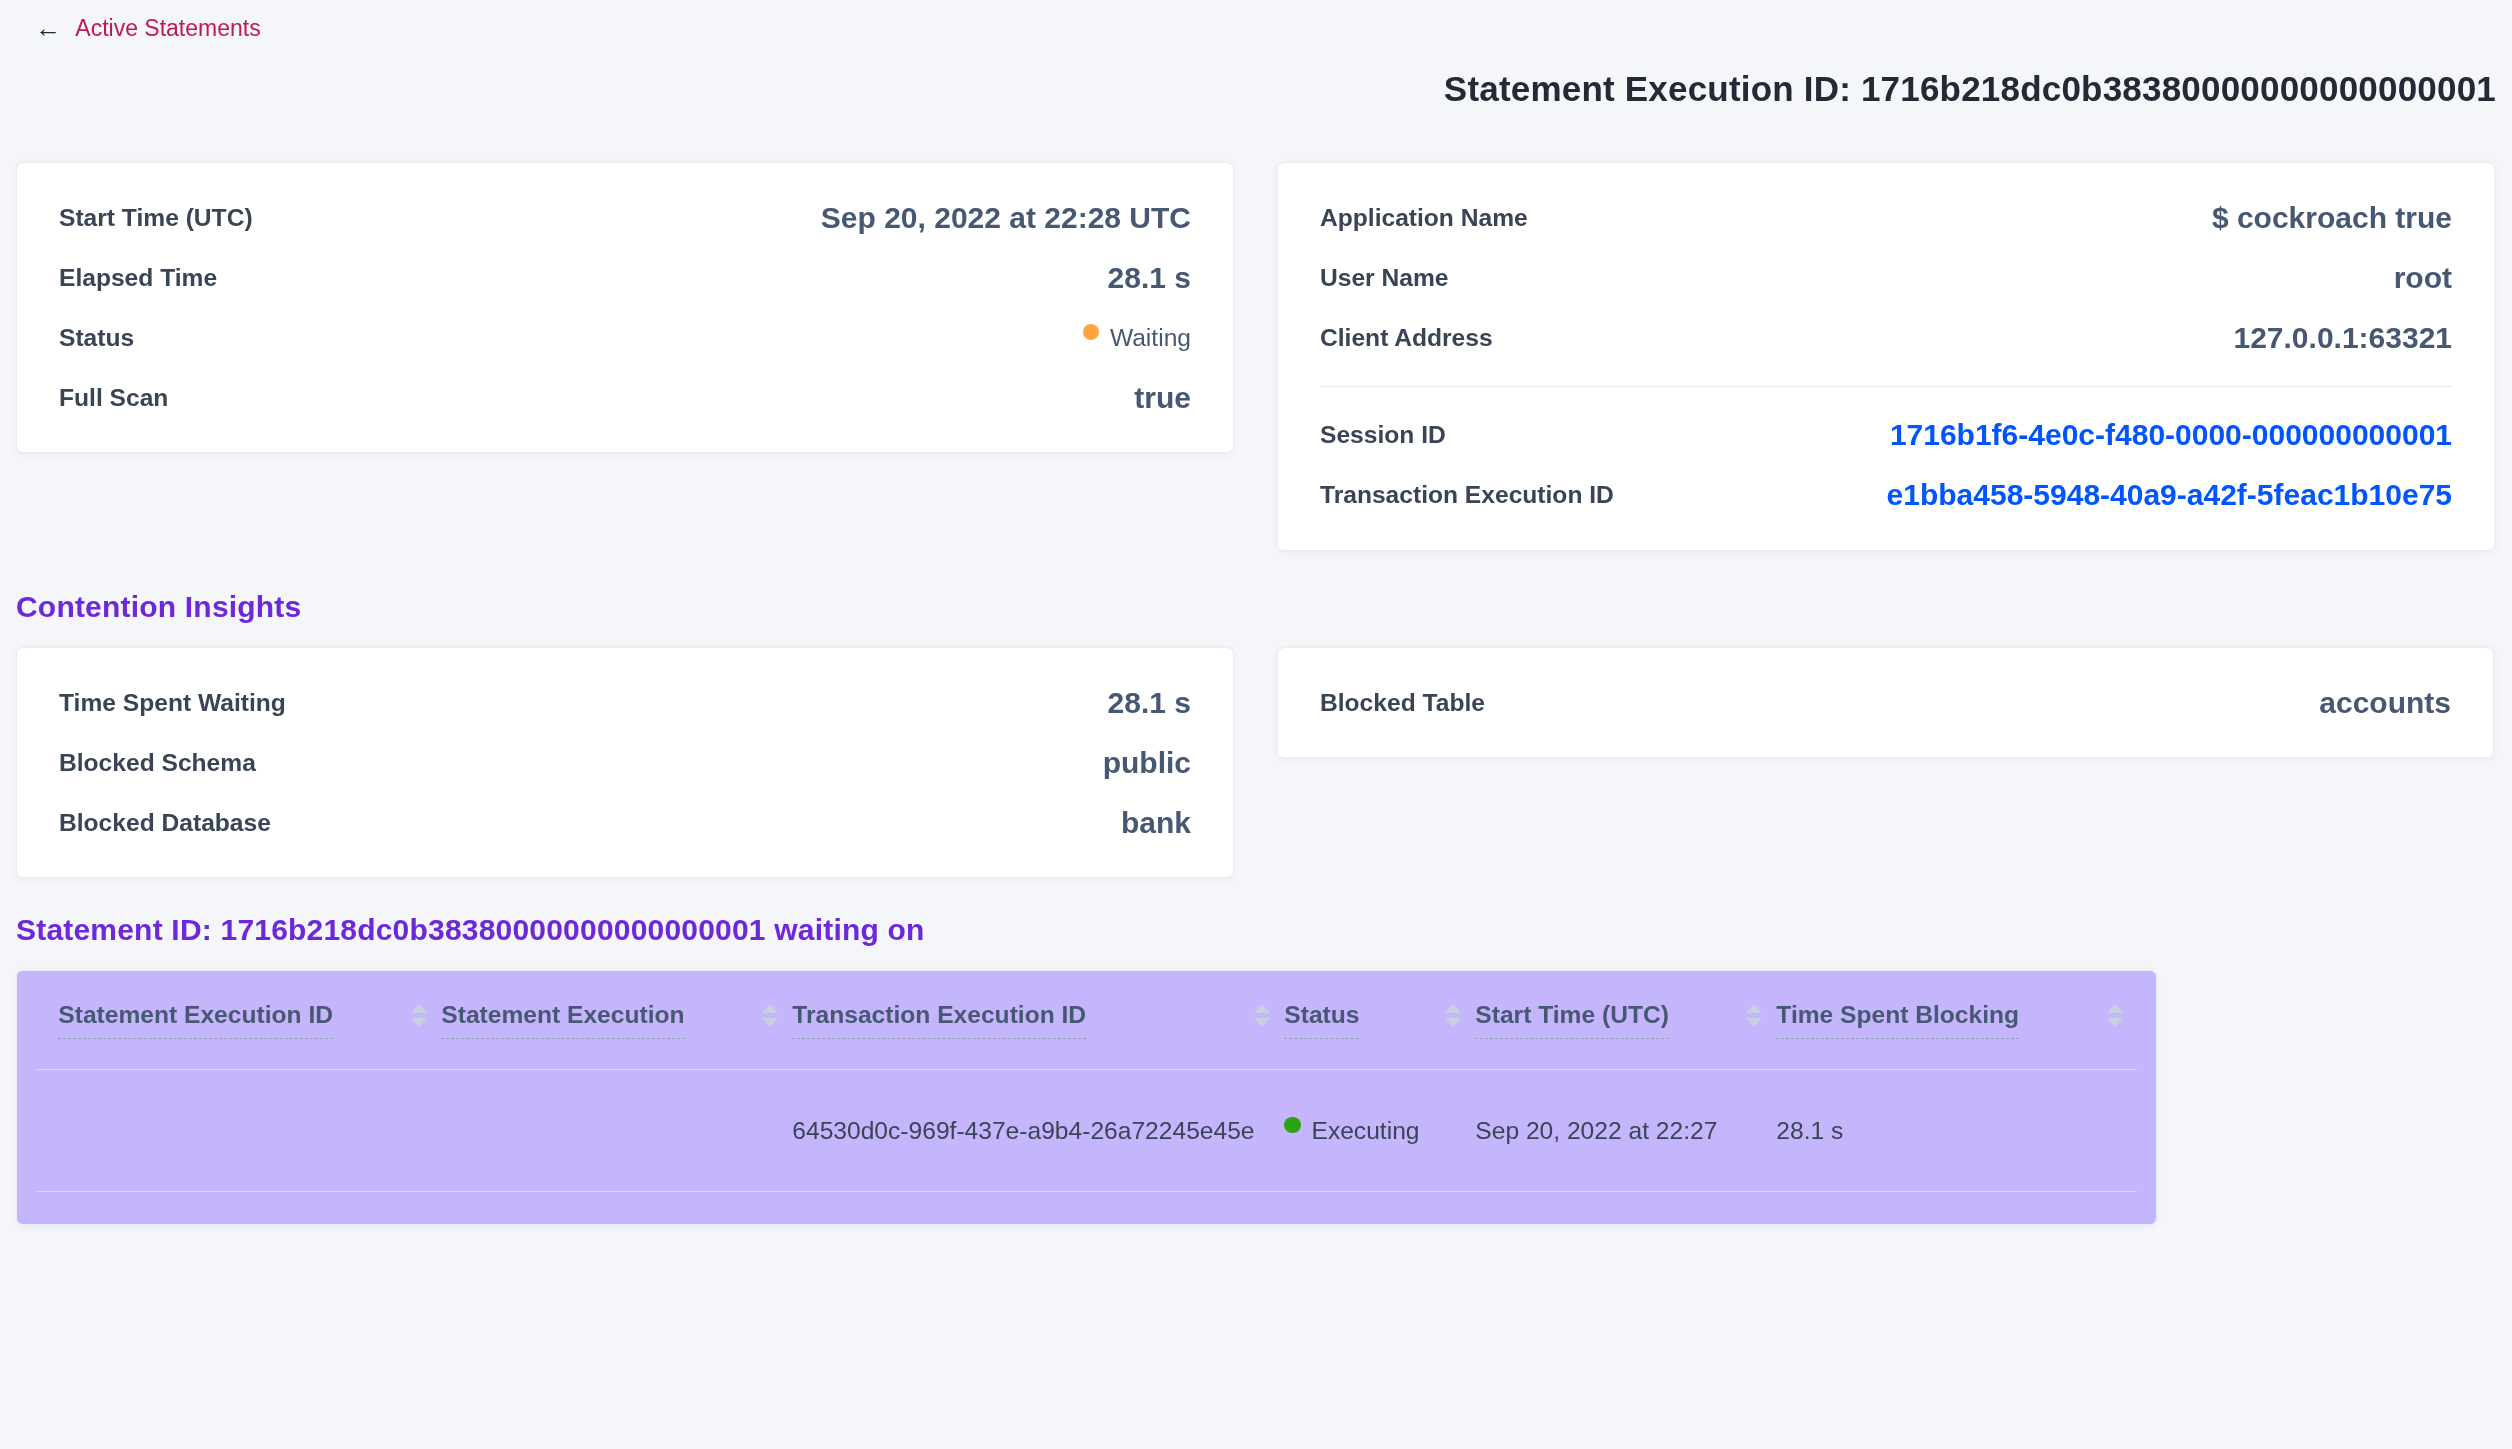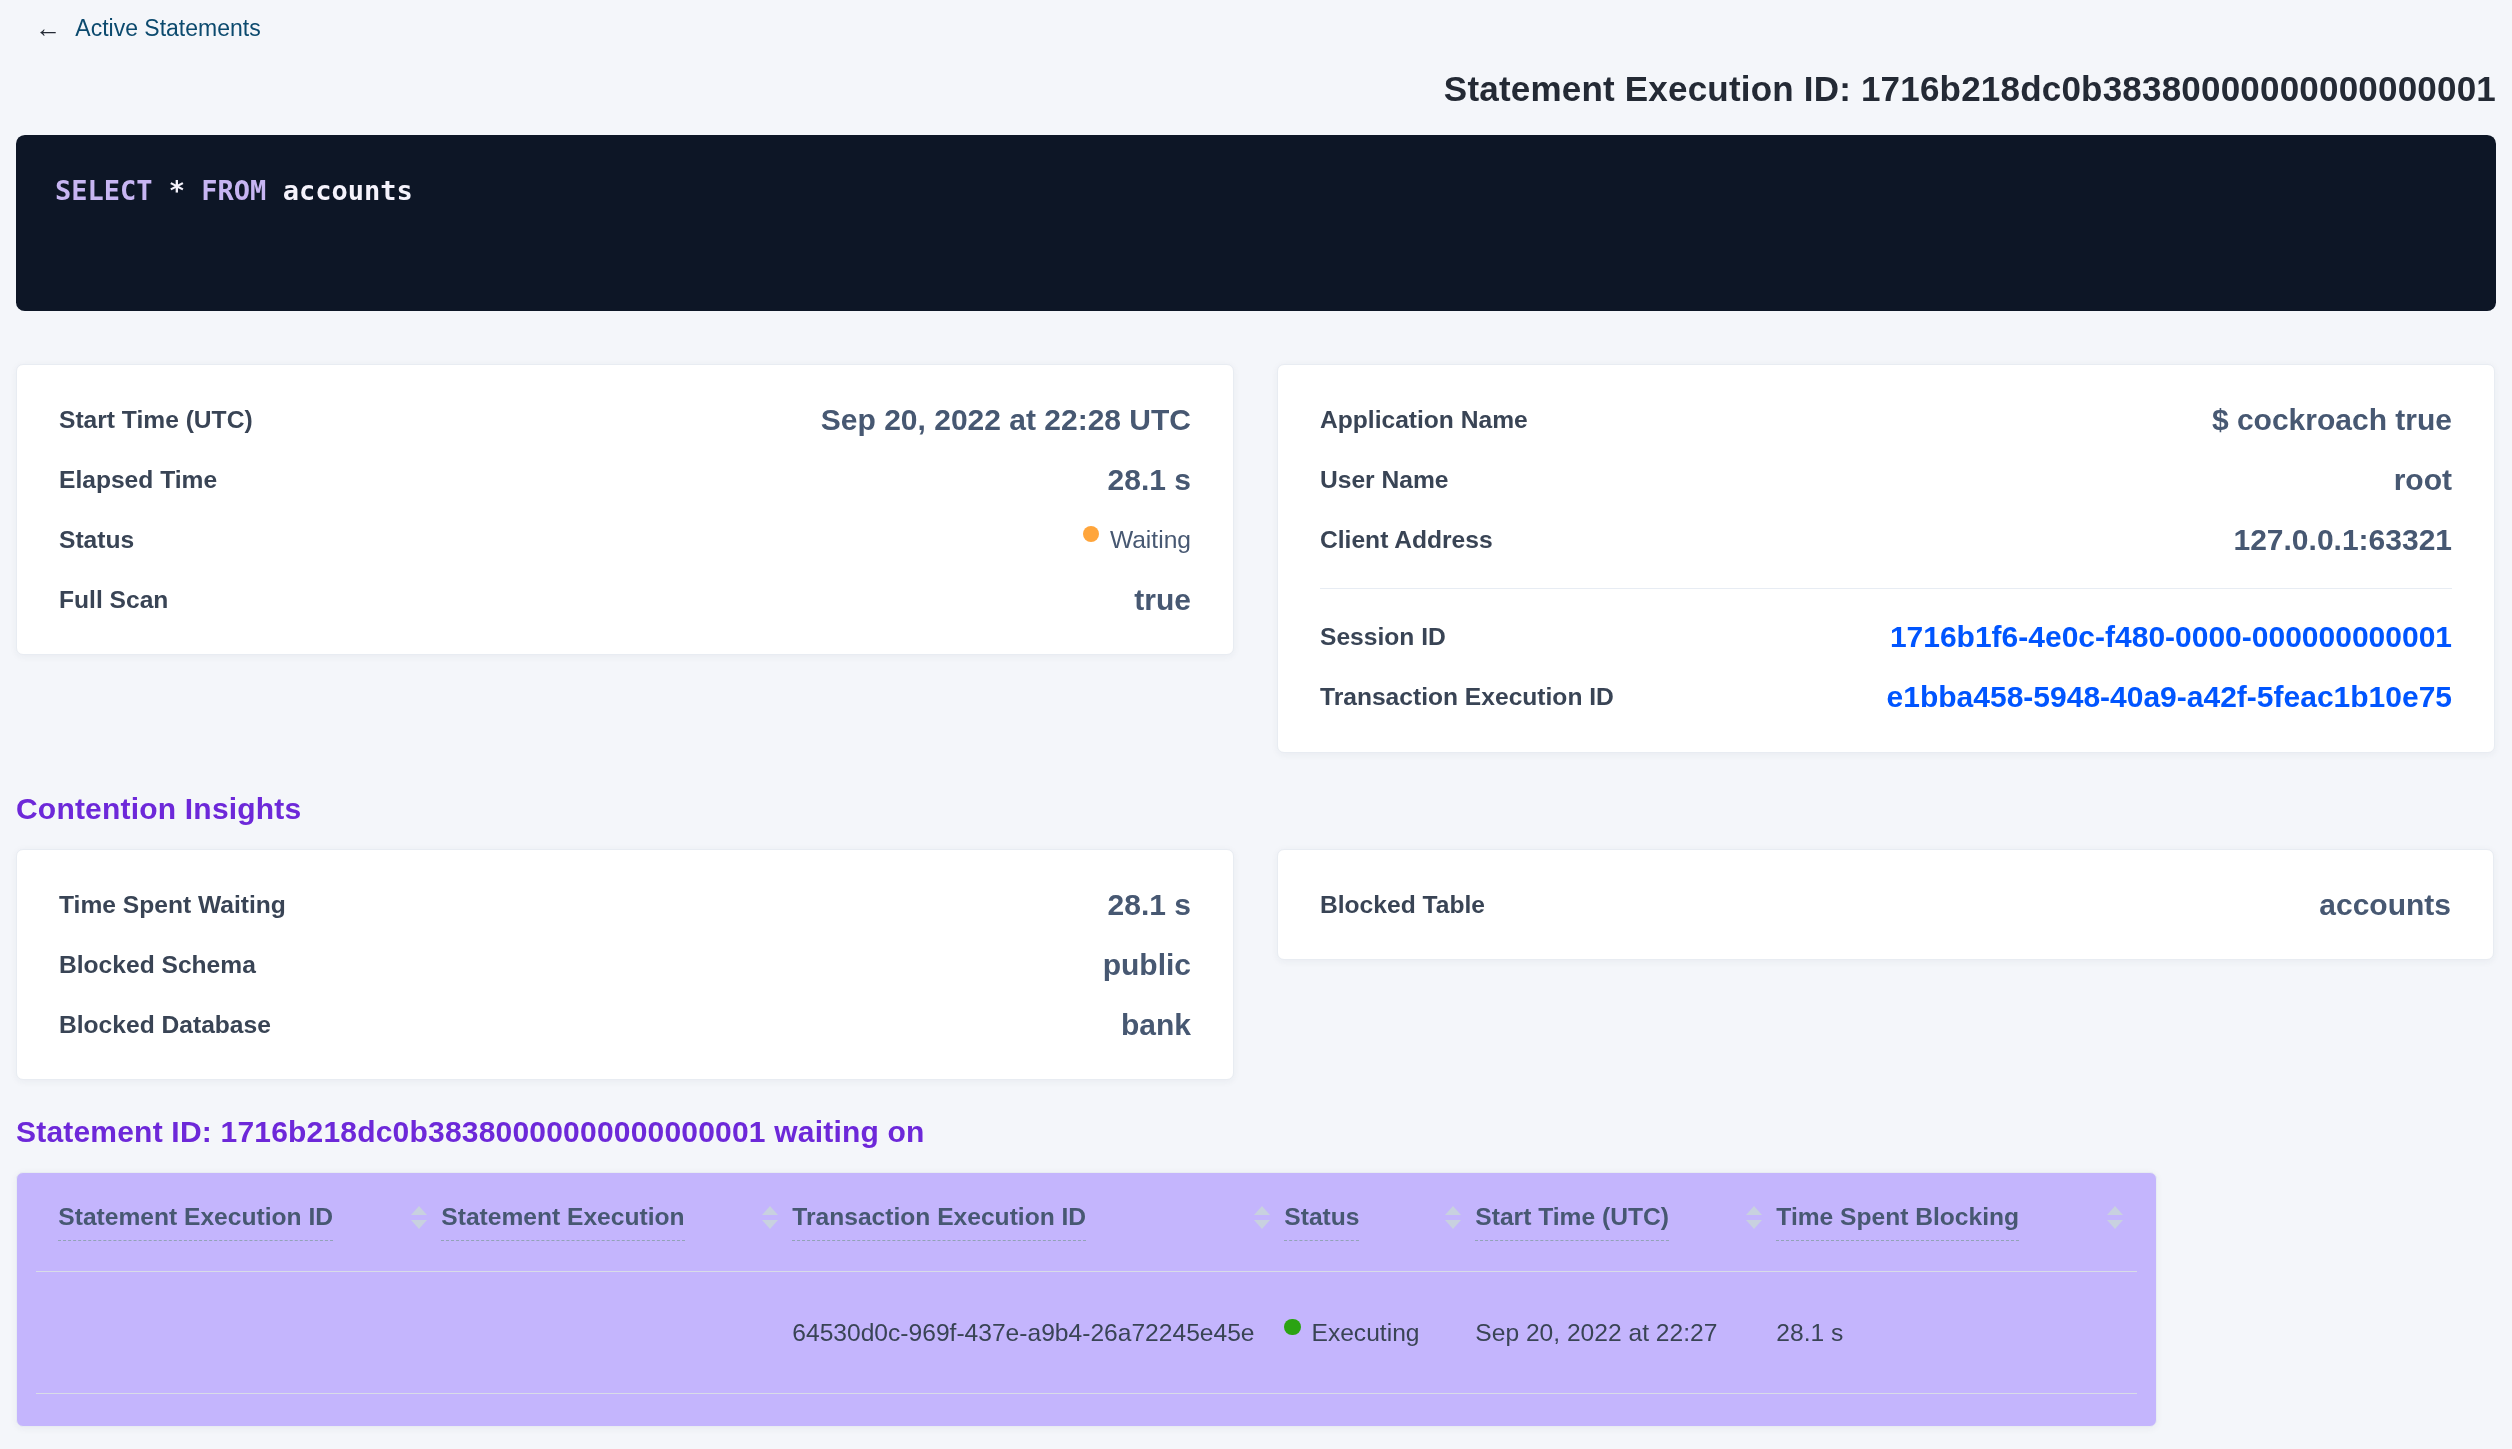--- a/index.html
+++ b/index.html
@@ -8,21 +8,21 @@
     font-family: "Liberation Sans", sans-serif;
     background: #f4f6fa;
     color: #394455;
     overflow: hidden;
   }
   .page { width: 2512px; height: 1449px; padding: 7px 16px 0 16px; }
 
   
   .breadcrumb { display: flex; align-items: center; gap: 14px; padding: 3.5px 0 0 19.3px; height: 39px; }
   .back-arrow { font-size: 26px; color: #242a35; line-height: 1; cursor: pointer; }
-  .breadcrumb-link { font-size: 23px; color: #0c4a6e; text-decoration: none; cursor: pointer; }
+  .breadcrumb-link { font-size: 23px; color: #be185d; text-decoration: none; cursor: pointer; }
 
   
   .page-title { font-size: 35px; font-weight: 700; color: #242a35; margin: 23px 0 0 4px; letter-spacing: 0.2px; text-align: right; }
 
   
   .sql-box {
     margin-top: 26px;
     height: 176px;
     background: #0d1626;
     border-radius: 8.8px;
@@ -99,23 +99,20 @@
 
 <div class="page">
 
   <div class="breadcrumb">
     <span class="back-arrow">←</span>
     <a class="breadcrumb-link">Active Statements</a>
   </div>
 
   <h1 class="page-title">Statement Execution ID: 1716b218dc0b38380000000000000001</h1>
 
-  <div class="sql-box">
-    <code><span class="kw">SELECT</span> <span class="plain">*</span> <span class="kw">FROM</span> <span class="plain">accounts</span></code>
-  </div>
 
   <div class="cards-row">
 
     <div class="card half">
       <div class="field-row">
         <span class="field-label">Start Time (UTC)</span>
         <span class="field-value">Sep 20, 2022 at 22:28 UTC</span>
       </div>
       <div class="field-row">
         <span class="field-label">Elapsed Time</span>

